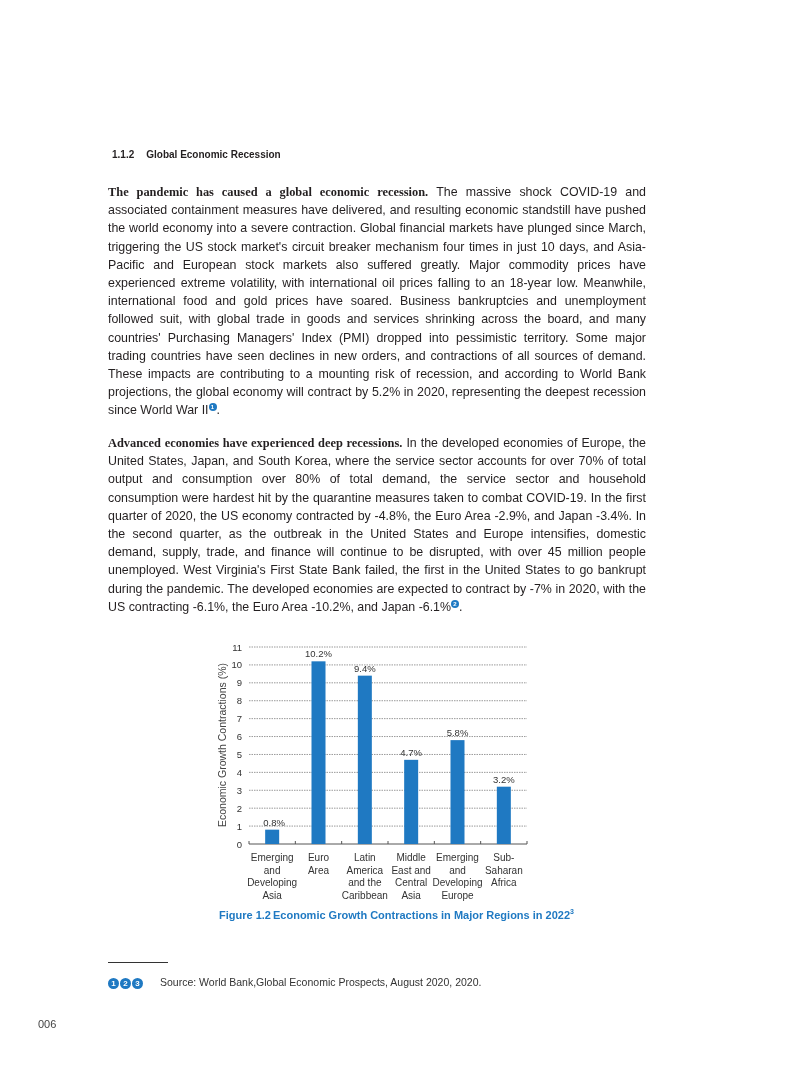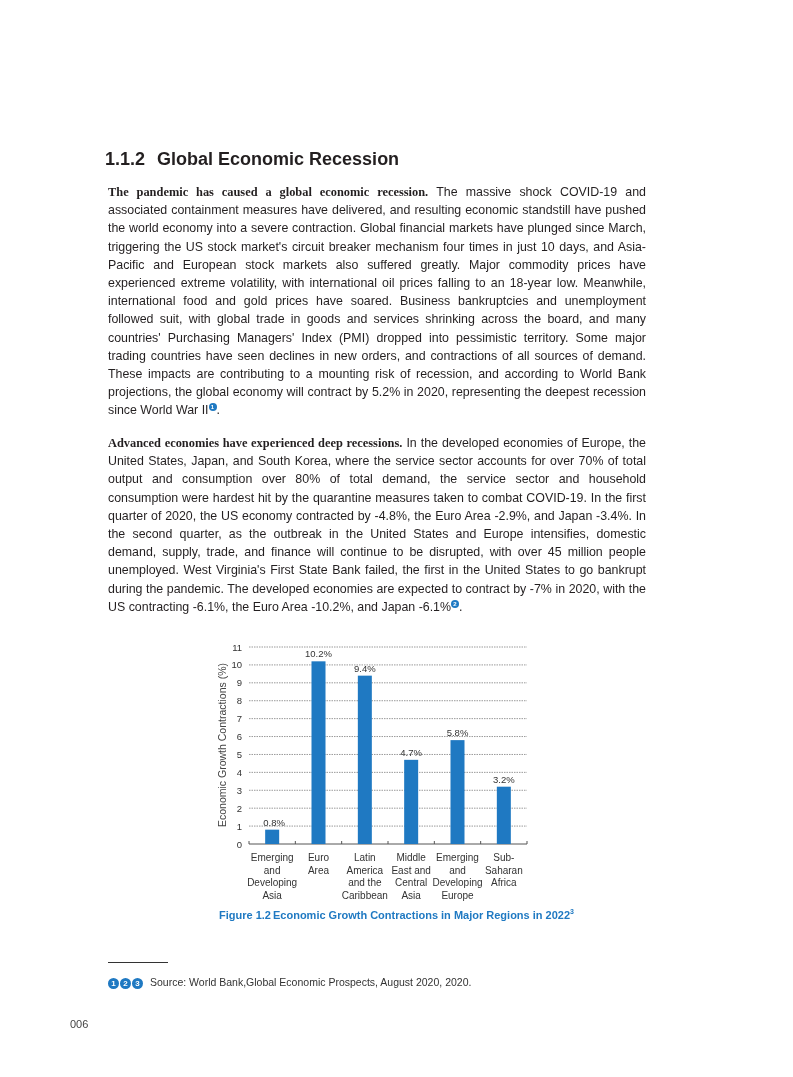--- a/index.html
+++ b/index.html
@@ -1,18 +1,18 @@
 <!DOCTYPE html>
 <html><head>
 <meta charset="utf-8">
 <style>
   html, body { margin: 0; padding: 0; background: #ffffff; }
   body { width: 793px; height: 1077px; position: relative; overflow: hidden;
          font-family: "Liberation Sans", sans-serif; color: #231f20; }
-  .heading { position: absolute; left: 105px; top: 149px; font-size: 18px; font-weight: bold; }
+  .heading { position: absolute; left: 112px; top: 149px; font-size: 10px; font-weight: bold; }
   .heading .num { margin-right: 12px; }
   .para { position: absolute; left: 108px; width: 538px; font-size: 12.4px; line-height: 18.2px;
           text-align: justify; }
   .para b { font-weight: bold; font-family: Liberation Serif, serif; }
   .p1 { top: 183px; }
   .p2 { top: 434px; }
   .fnref { display: inline-block; width: 8px; height: 8px; border-radius: 50%; background: #1f79c2;
            color: #fff; font-size: 6px; line-height: 8px; text-align: center; vertical-align: super;
            font-weight: bold; }
   .chart { position: absolute; left: 210px; top: 635px; width: 340px; height: 270px; }
@@ -20,22 +20,22 @@
             font-size: 10.5px; color: #444; white-space: nowrap; }
   .fig-caption { position: absolute; left: 0; width: 793px; top: 908px; text-align: center;
                  font-size: 11px; font-weight: bold; color: #1f79c2; }
   .fig-caption .fnum { margin-right: 2px; }
   .fig-caption sup { font-size: 7px; }
   .rule { position: absolute; left: 108px; top: 962px; width: 60px; height: 1px; background: #333; }
   .footnote { position: absolute; left: 108px; top: 976px; font-size: 10.5px; color: #333; }
   .fn-circ { display: inline-block; width: 11px; height: 11px; border-radius: 50%; background: #1f79c2;
              color: #fff; font-size: 8px; line-height: 11px; text-align: center; font-weight: bold;
              margin-right: 1px; }
-  .fn-circs { margin-right: 6px; }
-  .page-num { position: absolute; left: 38px; top: 1018px; font-size: 11px; color: #444; margin-left: 32px; }
+  .fn-circs { margin-right: 16px; }
+  .page-num { position: absolute; left: 38px; top: 1018px; font-size: 11px; color: #444; }
 </style>
 </head>
 <body>
 
 <div class="heading">
   <span class="num">1.1.2</span><span>Global Economic Recession</span>
 </div>
 
 <div class="para p1">
   <b>The pandemic has caused a global economic recession.</b><span> The massive shock COVID-19 and associated containment measures have delivered, and resulting economic standstill have pushed the world economy into a severe contraction. Global financial markets have plunged since March, triggering the US stock market's circuit breaker mechanism four times in just 10 days, and Asia-Pacific and European stock markets also suffered greatly. Major commodity prices have experienced extreme volatility, with international oil prices falling to an 18-year low. Meanwhile, international food and gold prices have soared. Business bankruptcies and unemployment followed suit, with global trade in goods and services shrinking across the board, and many countries' Purchasing Managers' Index (PMI) dropped into pessimistic territory. Some major trading countries have seen declines in new orders, and contractions of all sources of demand. These impacts are contributing to a mounting risk of recession, and according to World Bank projections, the global economy will contract by 5.2% in 2020, representing the deepest recession since World War II</span><span class="fnref">1</span><span>.</span>

